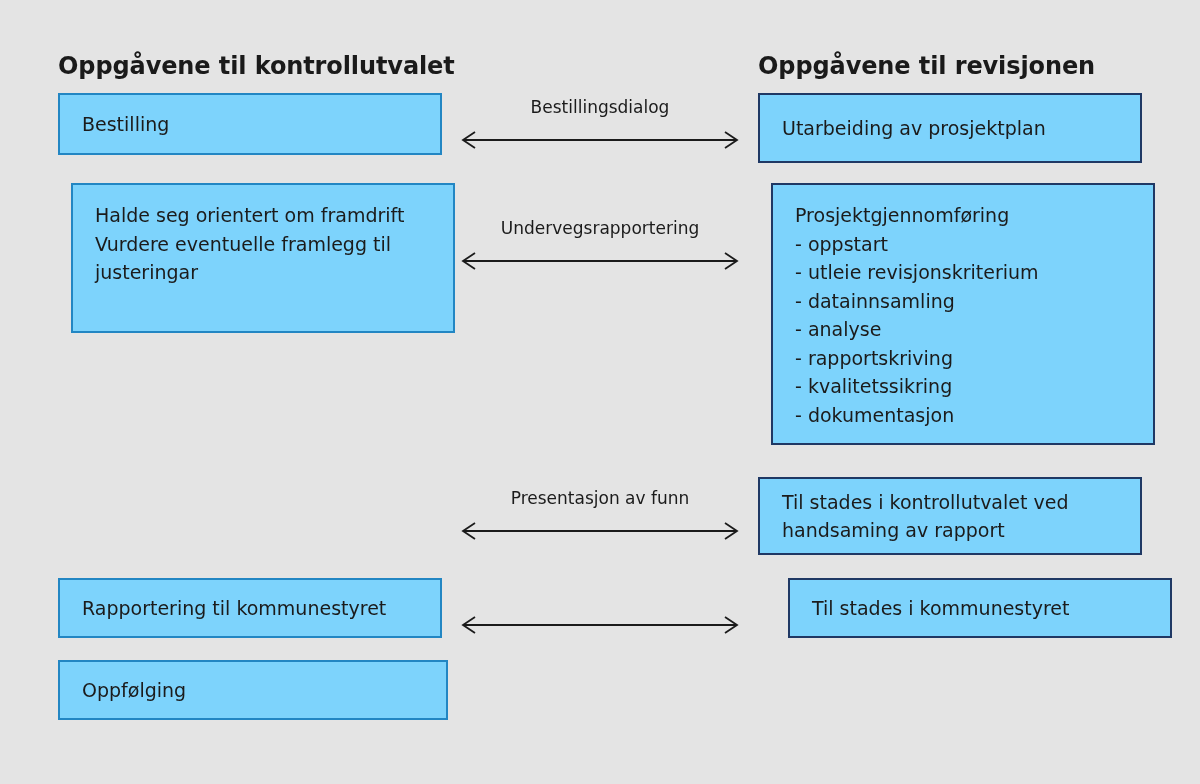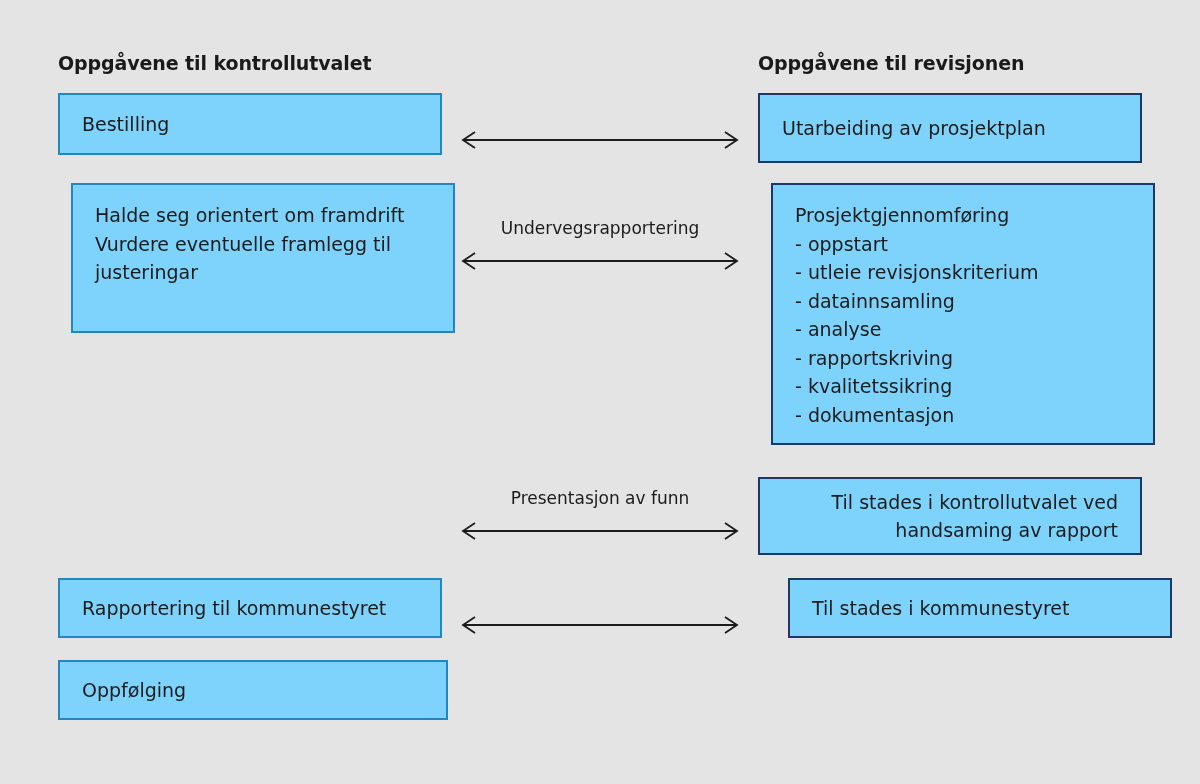--- a/index.html
+++ b/index.html
@@ -17,21 +17,21 @@
 
   .canvas {
     position: relative;
     width: 1200px;
     height: 784px;
   }
 
   
   .col-heading {
     position: absolute;
-    font-size: 19px;
+    font-size: 24px;
     font-weight: bold;
     color: #1a1a1a;
     letter-spacing: -0.1px;
     white-space: nowrap;
   }
   .col-heading.left  { left: 58px;  top: 52px; }
   .col-heading.right { left: 758px; top: 52px; }
 
   
   .box {
@@ -57,21 +57,21 @@
   
   .lb1 { left: 58px;  top: 93px;  width: 384px; height: 62px; }
   .lb2 { left: 58px;  top: 183px; width: 384px; height: 150px; }
   .lb3 { left: 58px;  top: 477px; width: 384px; height: 78px; }
   .lb4 { left: 58px;  top: 578px; width: 384px; height: 60px; }
   .lb5 { left: 58px;  top: 660px; width: 390px; height: 60px; }
 
   
   .rb1 { left: 758px; top: 93px;  width: 384px; height: 70px; }
   .rb2 { left: 758px; top: 183px; width: 384px; height: 262px; }
-  .rb3 { left: 758px; top: 477px; width: 384px; height: 78px; text-align: right; }
+  .rb3 { left: 758px; top: 477px; width: 384px; height: 78px; }
   .rb4 { left: 788px; top: 578px; width: 384px; height: 60px; }
 
   
   .connector {
     position: absolute;
     left: 455px;
     width: 290px;
     height: 56px;
   }
   .connector .conn-label {
@@ -141,20 +141,21 @@
 
   <div class="box box-right rb3">
     <span class="box-text">Til stades i kontrollutvalet ved handsaming  av rapport</span>
   </div>
 
   <div class="box box-right rb4">
     <span class="box-text">Til stades i kommunestyret</span>
   </div>
 
   <div class="connector c1">
+    <div class="conn-label">Bestillingsdialog</div>
     <svg width="290" height="24" viewBox="0 0 290 24">
       <line x1="8" y1="12" x2="282" y2="12" stroke="#1b1b1b" stroke-width="1.8"></line>
       <polyline points="20,4 8,12 20,20" fill="none" stroke="#1b1b1b" stroke-width="1.8" stroke-linejoin="miter" stroke-linecap="butt"></polyline>
       <polyline points="270,4 282,12 270,20" fill="none" stroke="#1b1b1b" stroke-width="1.8" stroke-linejoin="miter" stroke-linecap="butt"></polyline>
     </svg>
   </div>
 
   <div class="connector c2">
     <div class="conn-label">Undervegsrapportering</div>
     <svg width="290" height="24" viewBox="0 0 290 24">

